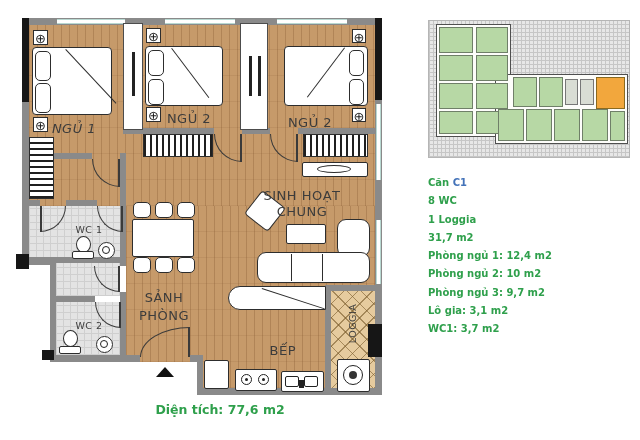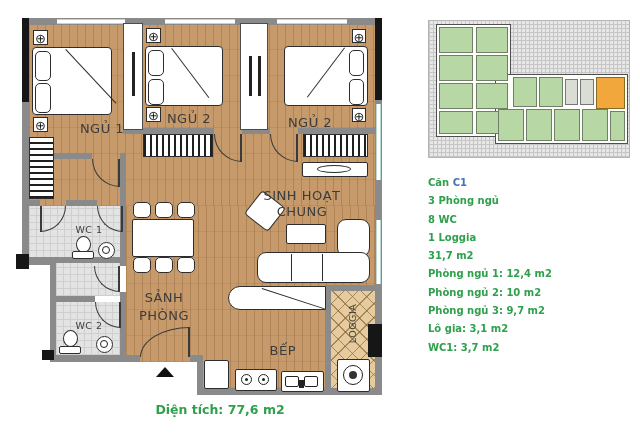--- a/index.html
+++ b/index.html
@@ -213,21 +213,21 @@
     <div class="leaf" style="left:121px;top:206px;width:2px;height:26px;"></div>
     <div class="arc arc-bl" style="left:94px;top:266px;width:26px;height:26px;"></div>
     <div class="leaf" style="left:118px;top:266px;width:2px;height:26px;"></div>
     <div class="arc arc-bl" style="left:95px;top:302px;width:26px;height:26px;"></div>
     <div class="leaf" style="left:119px;top:302px;width:2px;height:26px;"></div>
     <div class="arc arc-tl" style="left:140px;top:327px;width:50px;height:30px;"></div>
     <div class="leaf" style="left:188px;top:327px;width:2px;height:30px;"></div>
 
     <div class="tri" style="left:156px;top:367px;"></div>
 
-    <div class="lbl" style="left:72px;top:121px;width:60px;">NGỦ 1</div>
+    <div class="lbl" style="left:44px;top:121px;width:60px;font-style:italic;">NGỦ 1</div>
     <div class="lbl" style="left:159px;top:111px;width:60px;">NGỦ 2</div>
     <div class="lbl" style="left:280px;top:115px;width:60px;">NGỦ 2</div>
     <div class="lbl" style="left:262px;top:188px;width:80px;">SINH HOẠT</div>
     <div class="lbl" style="left:262px;top:204px;width:80px;">CHUNG</div>
     <div class="lbl lbl-sm" style="left:64px;top:224px;width:50px;">WC 1</div>
     <div class="lbl lbl-sm" style="left:64px;top:320px;width:50px;">WC 2</div>
     <div class="lbl" style="left:134px;top:290px;width:60px;">SẢNH</div>
     <div class="lbl" style="left:134px;top:308px;width:60px;">PHÒNG</div>
     <div class="lbl" style="left:236px;top:343px;width:60px;text-align:right;">BẾP</div>
     <div class="lbl lbl-sm" style="left:317px;top:318px;width:70px;transform:rotate(-90deg);">LOGGIA</div>
@@ -261,21 +261,20 @@
     <div class="abs unit" style="left:129px;top:104px;width:26px;height:32px;"></div>
     <div class="abs unit" style="left:157px;top:104px;width:26px;height:32px;"></div>
     <div class="abs unit" style="left:185px;top:106px;width:15px;height:30px;"></div>
   </div>
 
   <div class="info">
     <div>
       <span class="green-t">Căn</span>
       <span class="blue-t">C1</span>
     </div>
-    <div class="green-t">3 Phòng ngủ</div>
     <div class="green-t">8 WC</div>
     <div class="green-t">1 Loggia</div>
     <div class="green-t">31,7 m2</div>
     <div class="green-t">Phòng ngủ 1: 12,4 m2</div>
     <div class="green-t">Phòng ngủ 2: 10 m2</div>
     <div class="green-t">Phòng ngủ 3: 9,7 m2</div>
     <div class="green-t">Lô gia: 3,1 m2</div>
     <div class="green-t">WC1: 3,7 m2</div>
   </div>
 

